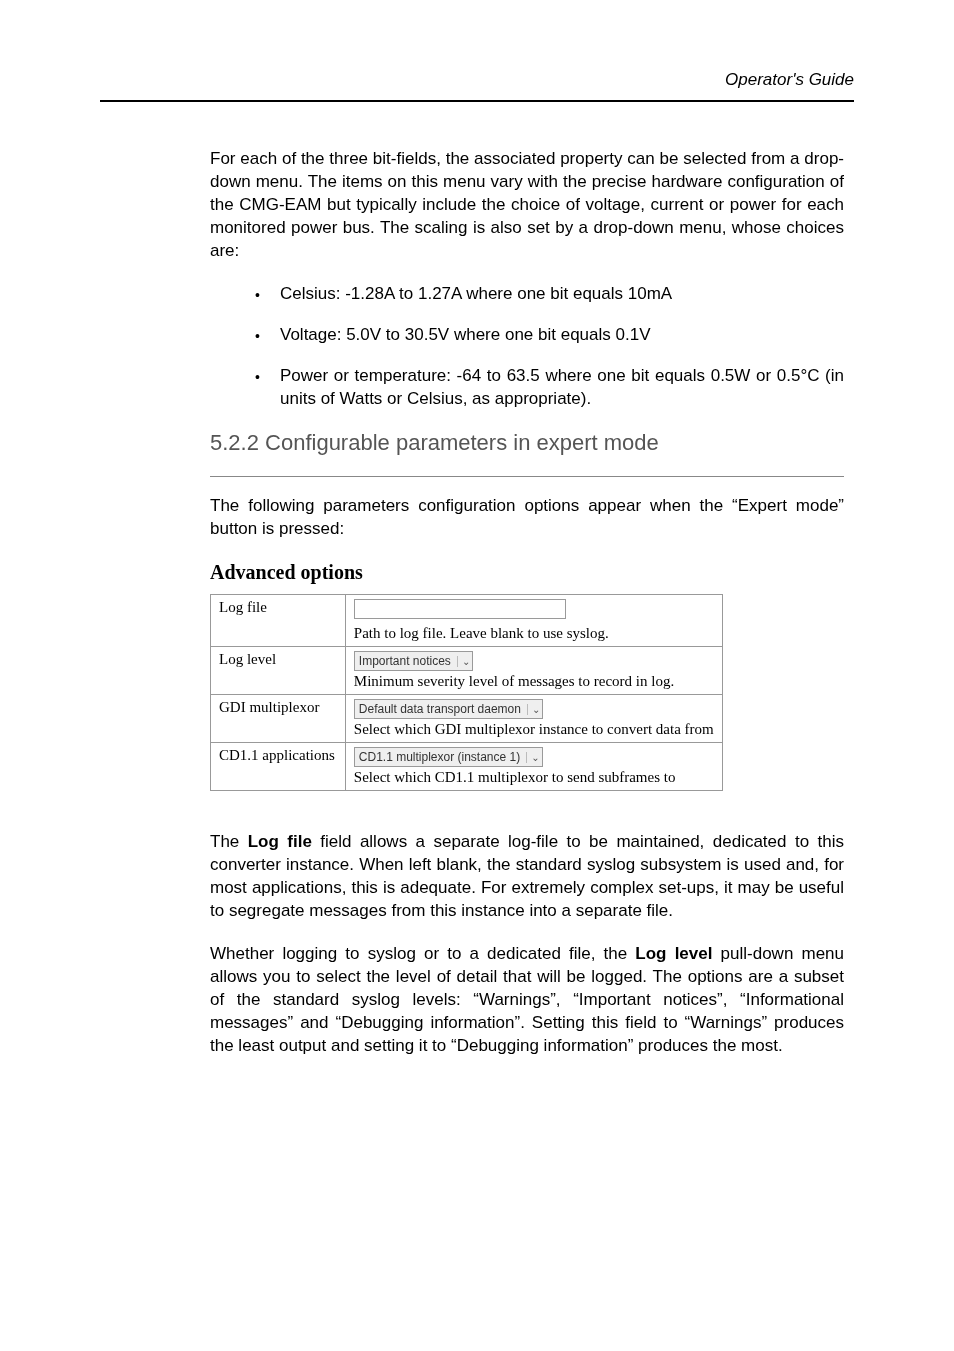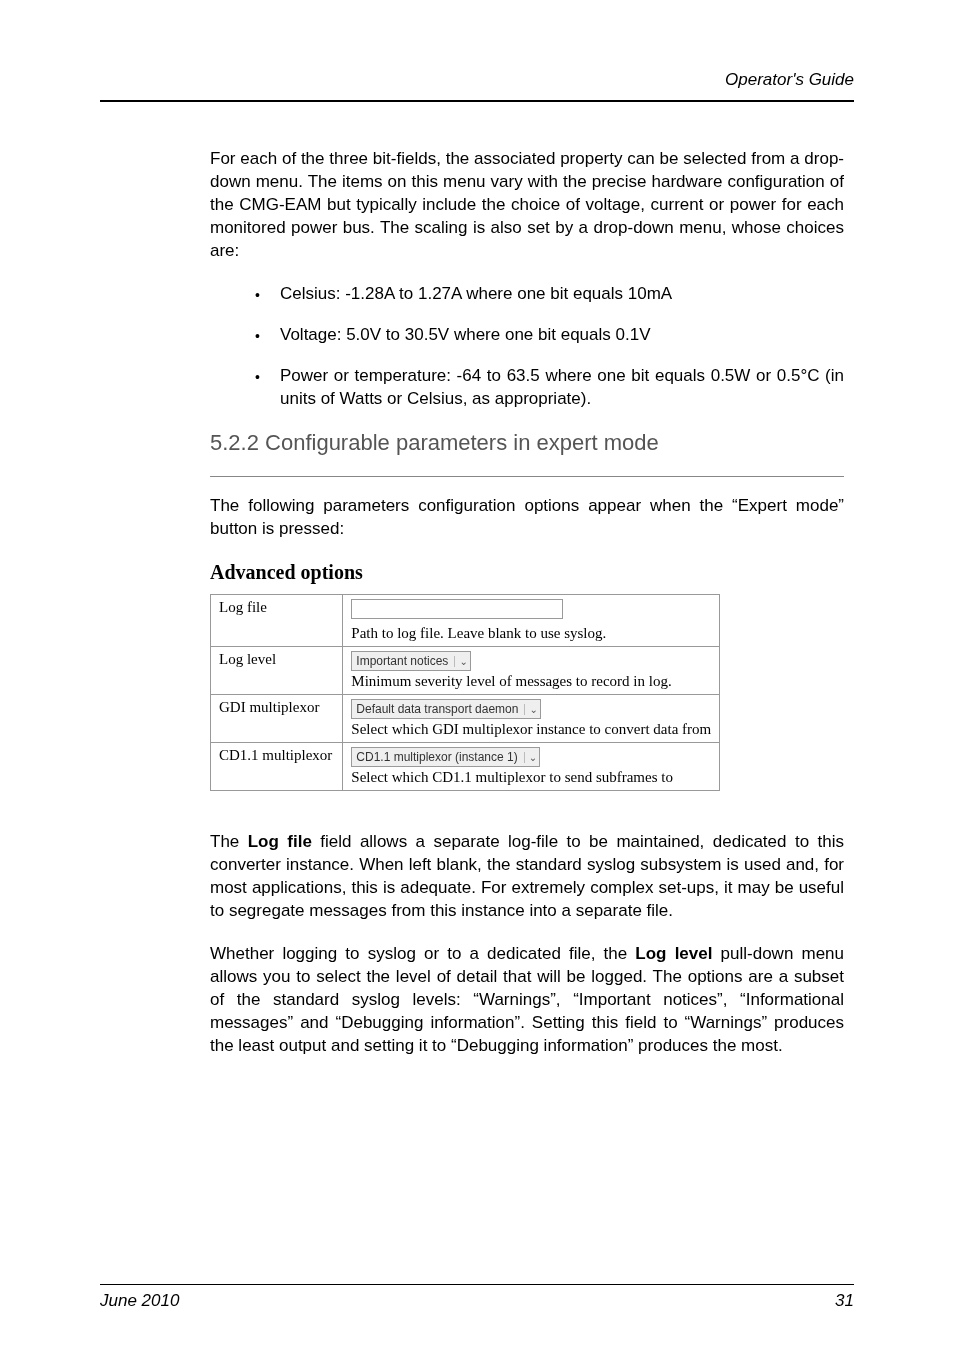--- a/index.html
+++ b/index.html
@@ -193,21 +193,21 @@
         <td class="label">GDI multiplexor</td>
         <td>
           <span class="fake-select">
             <span class="sel-text">Default data transport daemon</span>
             <span class="sel-arrow">⌄</span>
           </span><br>
           <span class="helptext">Select which GDI multiplexor instance to convert data from</span>
         </td>
       </tr>
       <tr>
-        <td class="label">CD1.1 multiplexor</td>
+        <td class="label">CD1.1 applications</td>
         <td>
           <span class="fake-select">
             <span class="sel-text">CD1.1 multiplexor (instance 1)</span>
             <span class="sel-arrow">⌄</span>
           </span><br>
           <span class="helptext">Select which CD1.1 multiplexor to send subframes to</span>
         </td>
       </tr>
     </tbody>
       </table>
@@ -215,18 +215,14 @@
 
   <div class="body-text">
     <p class="para">
       <span>The </span><span class="bold">Log file</span><span> field allows a separate log-file to be maintained, dedicated to this converter instance.  When left blank, the standard syslog subsystem is used and, for most applications, this is adequate.  For extremely complex set-ups, it may be useful to segregate messages from this instance into a separate file.</span>
     </p>
     <p class="para">
       <span>Whether logging to syslog or to a dedicated file, the </span><span class="bold">Log level</span><span> pull-down menu allows you to select the level of detail that will be logged.  The options are a subset of the standard syslog levels: “Warnings”, “Important notices”, “Informational messages” and “Debugging information”.  Setting this field to “Warnings” produces the least output and setting it to “Debugging information” produces the most.</span>
     </p>
   </div>
 
-  <div class="footer">
-    <span>June 2010</span>
-    <span>31</span>
-  </div>
 
 </div>
 
 </body></html>

